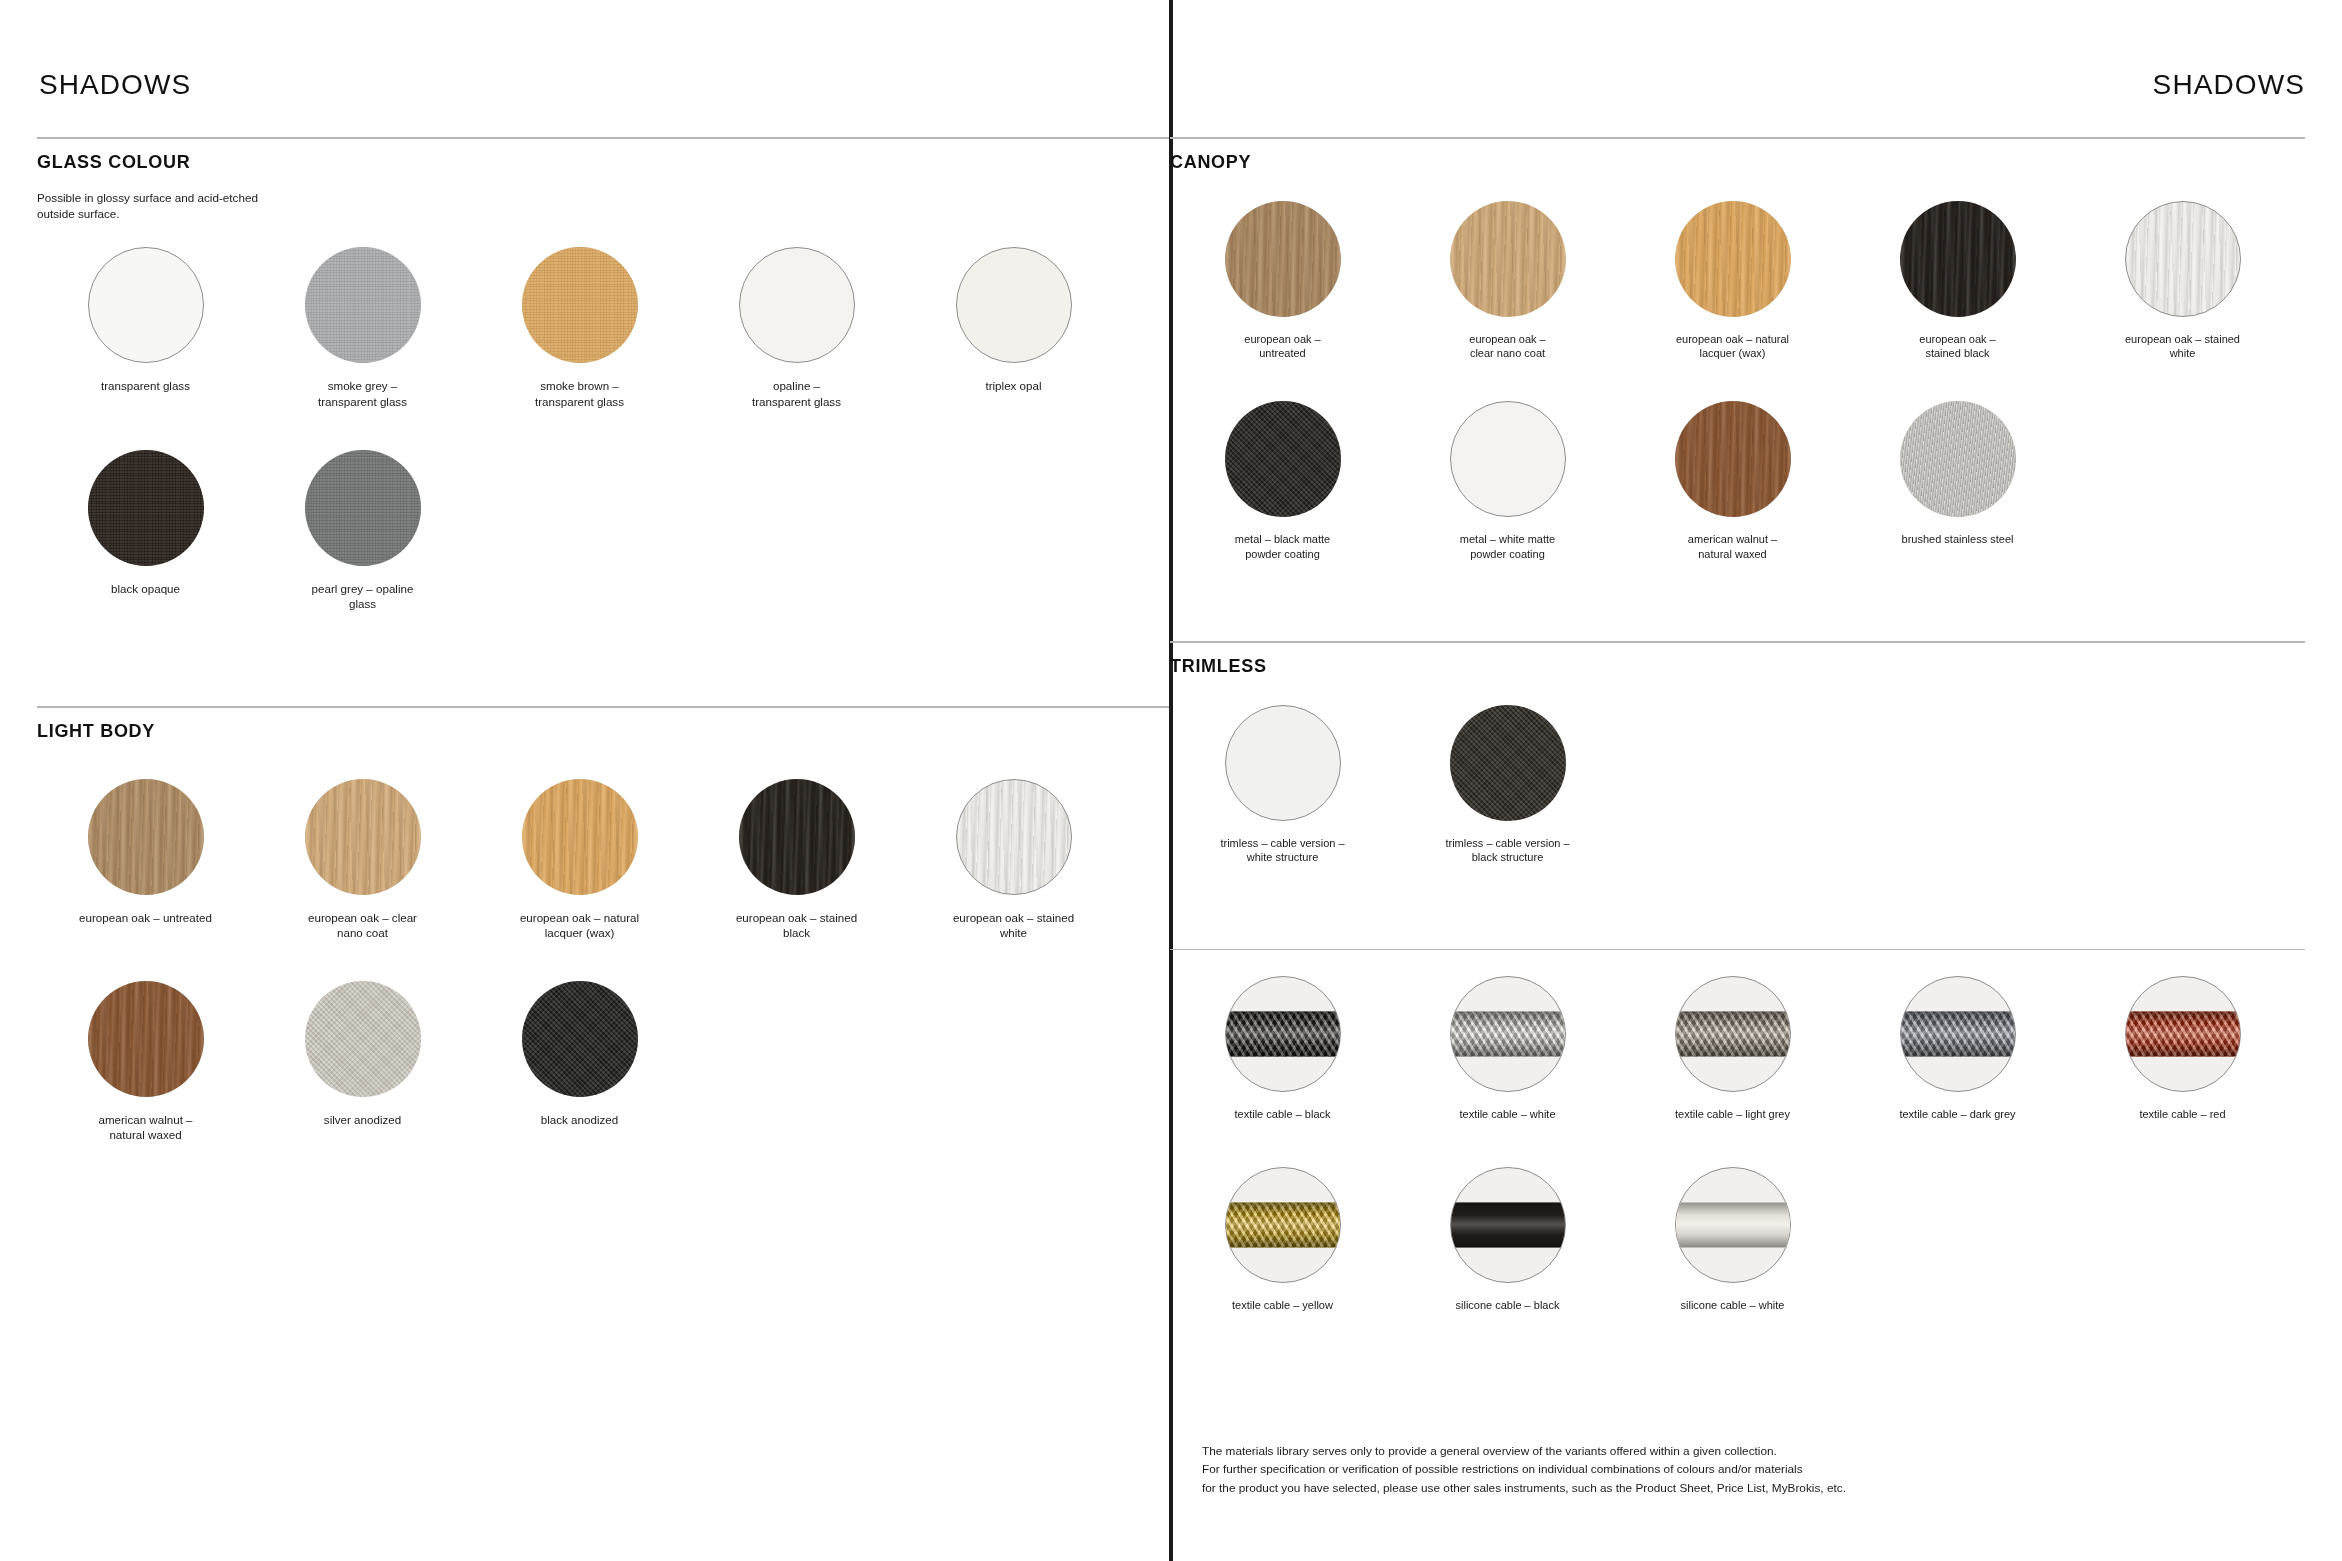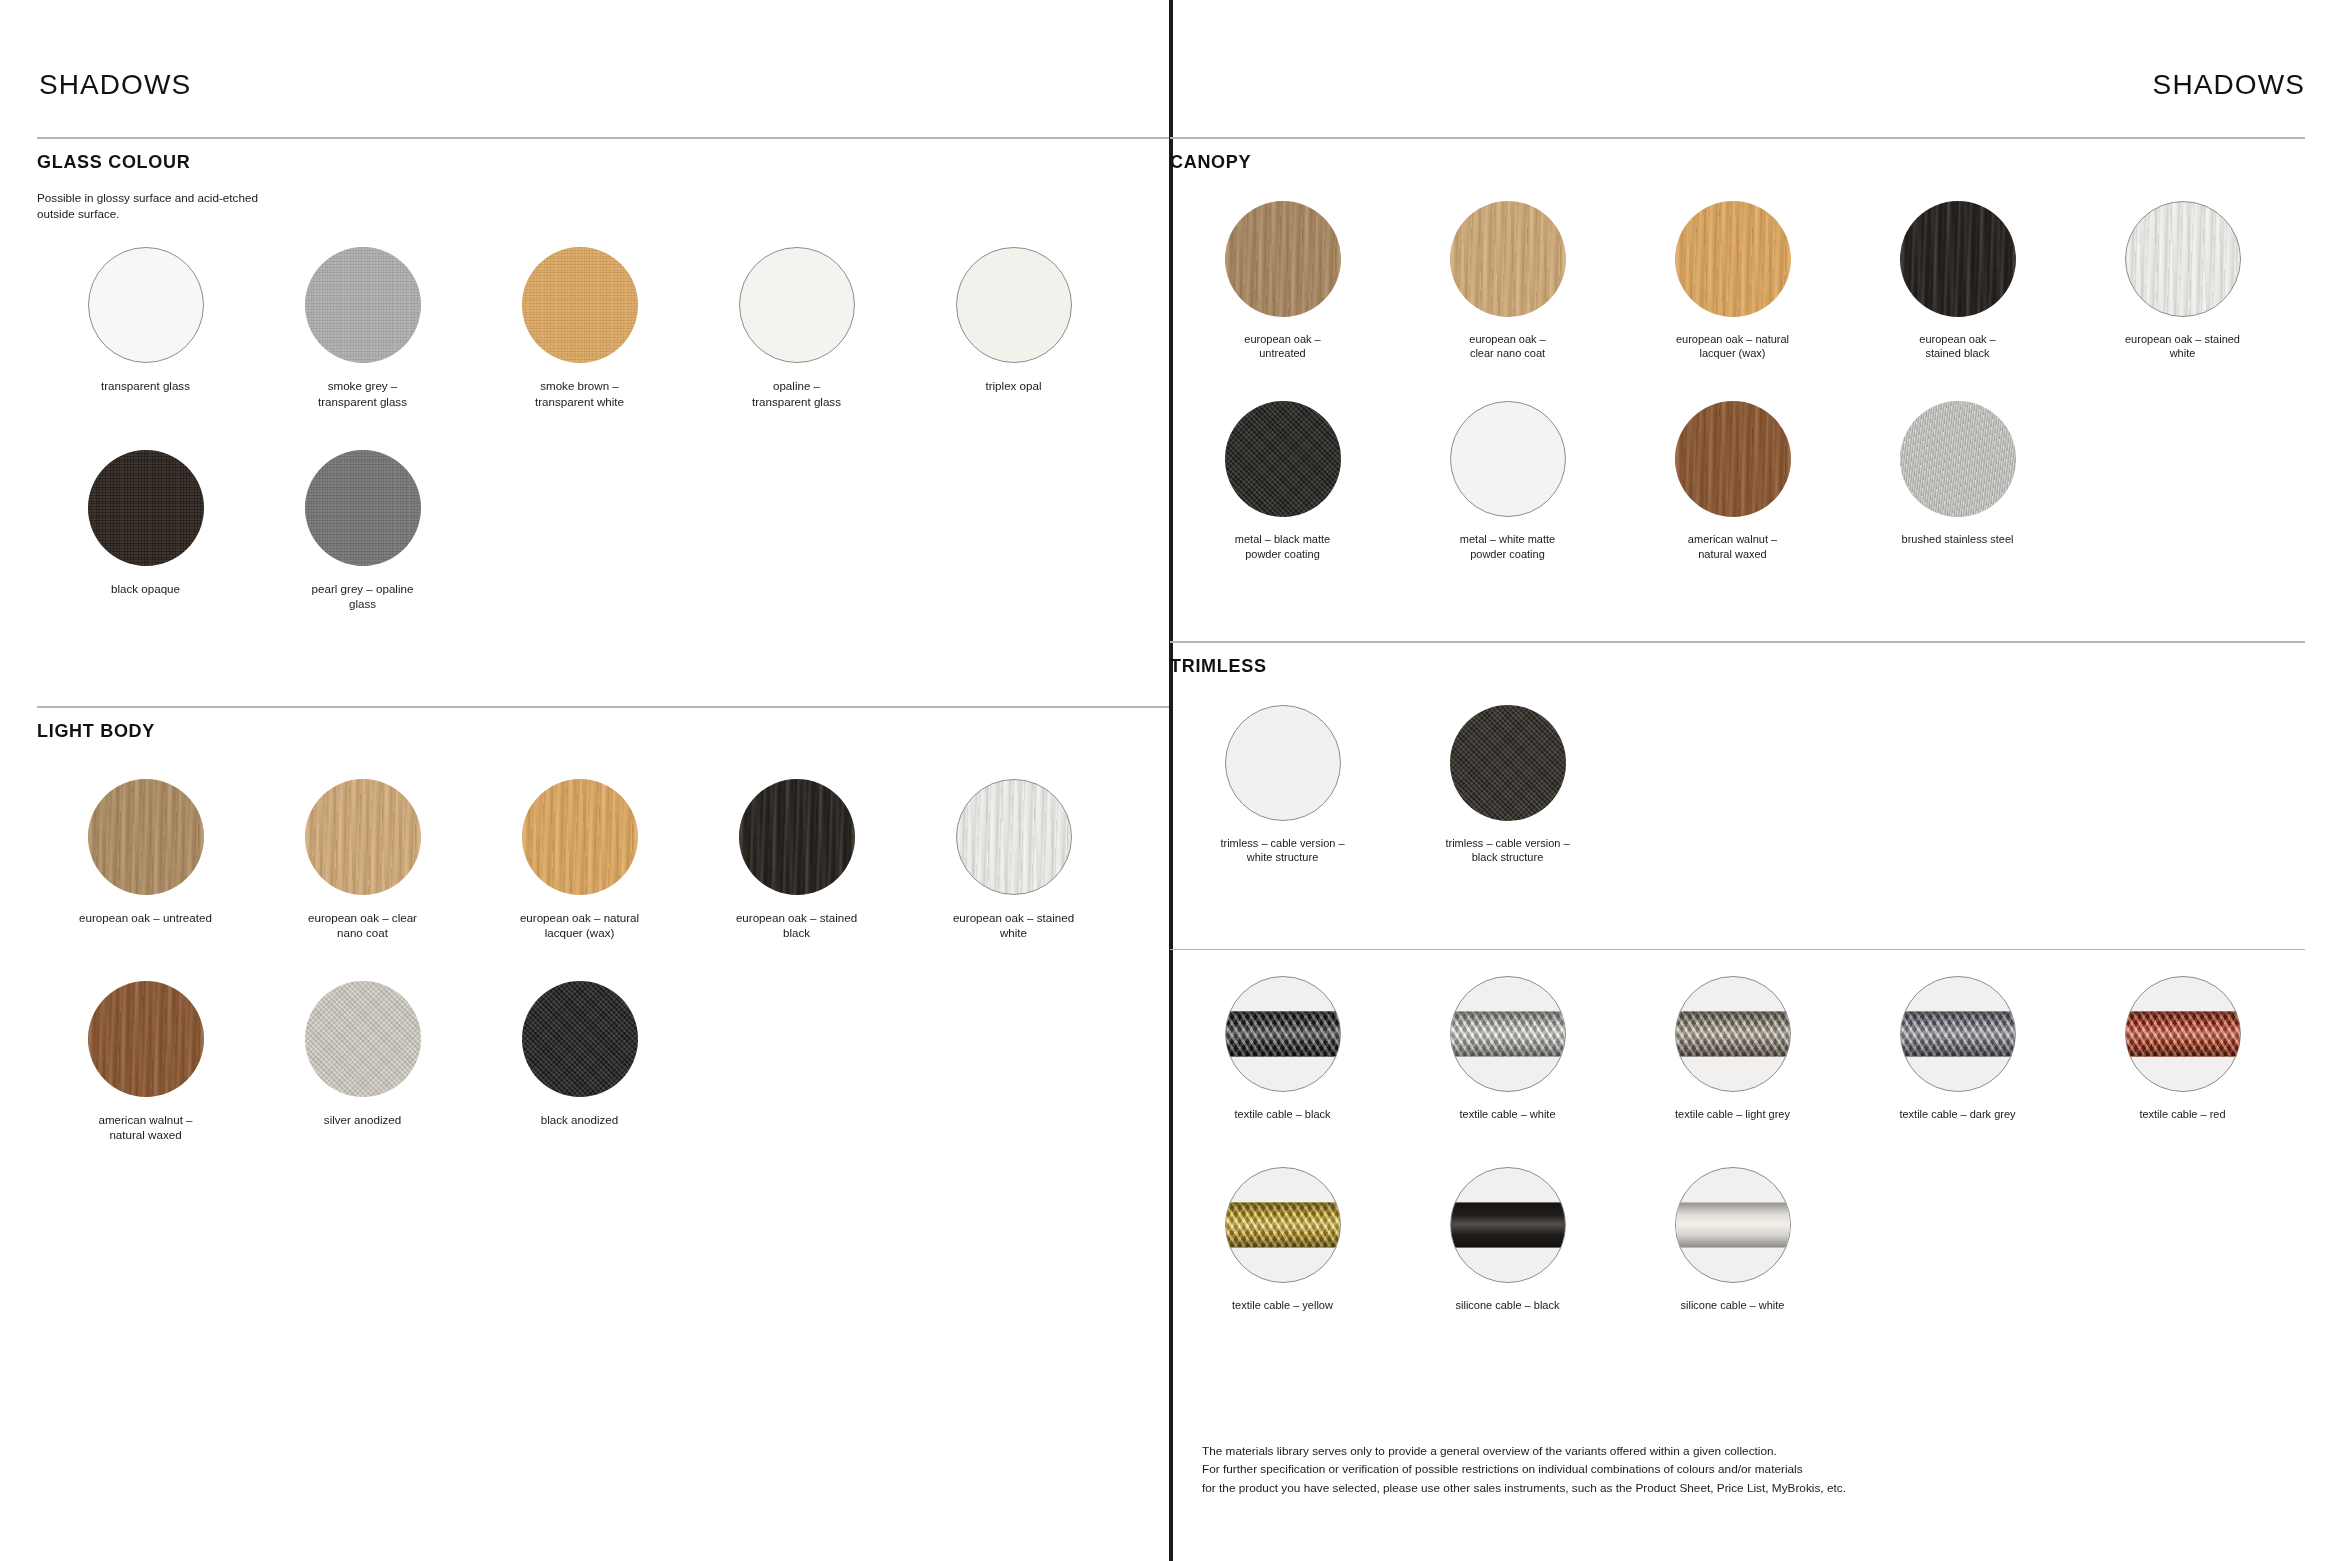--- a/index.html
+++ b/index.html
@@ -207,21 +207,21 @@
           <div class="label">smoke grey –
 transparent glass</div>
         </div>
         <div class="cell cell-left" style="margin-bottom: 41px;">
           <div class="swatch-wrap">
             <div class="swatch sw-round" style="background: rgb(216, 164, 92);">
               <div class="tex t-grain"></div>
             </div>
           </div>
           <div class="label">smoke brown –
-transparent white</div>
+transparent glass</div>
         </div>
         <div class="cell cell-left" style="margin-bottom: 41px;">
           <div class="swatch-wrap">
             <div class="swatch sw-round outline" style="background: rgb(244, 243, 240);"></div>
           </div>
           <div class="label">opaline –
 transparent glass</div>
         </div>
         <div class="cell cell-left" style="margin-bottom: 41px;">
           <div class="swatch-wrap">

